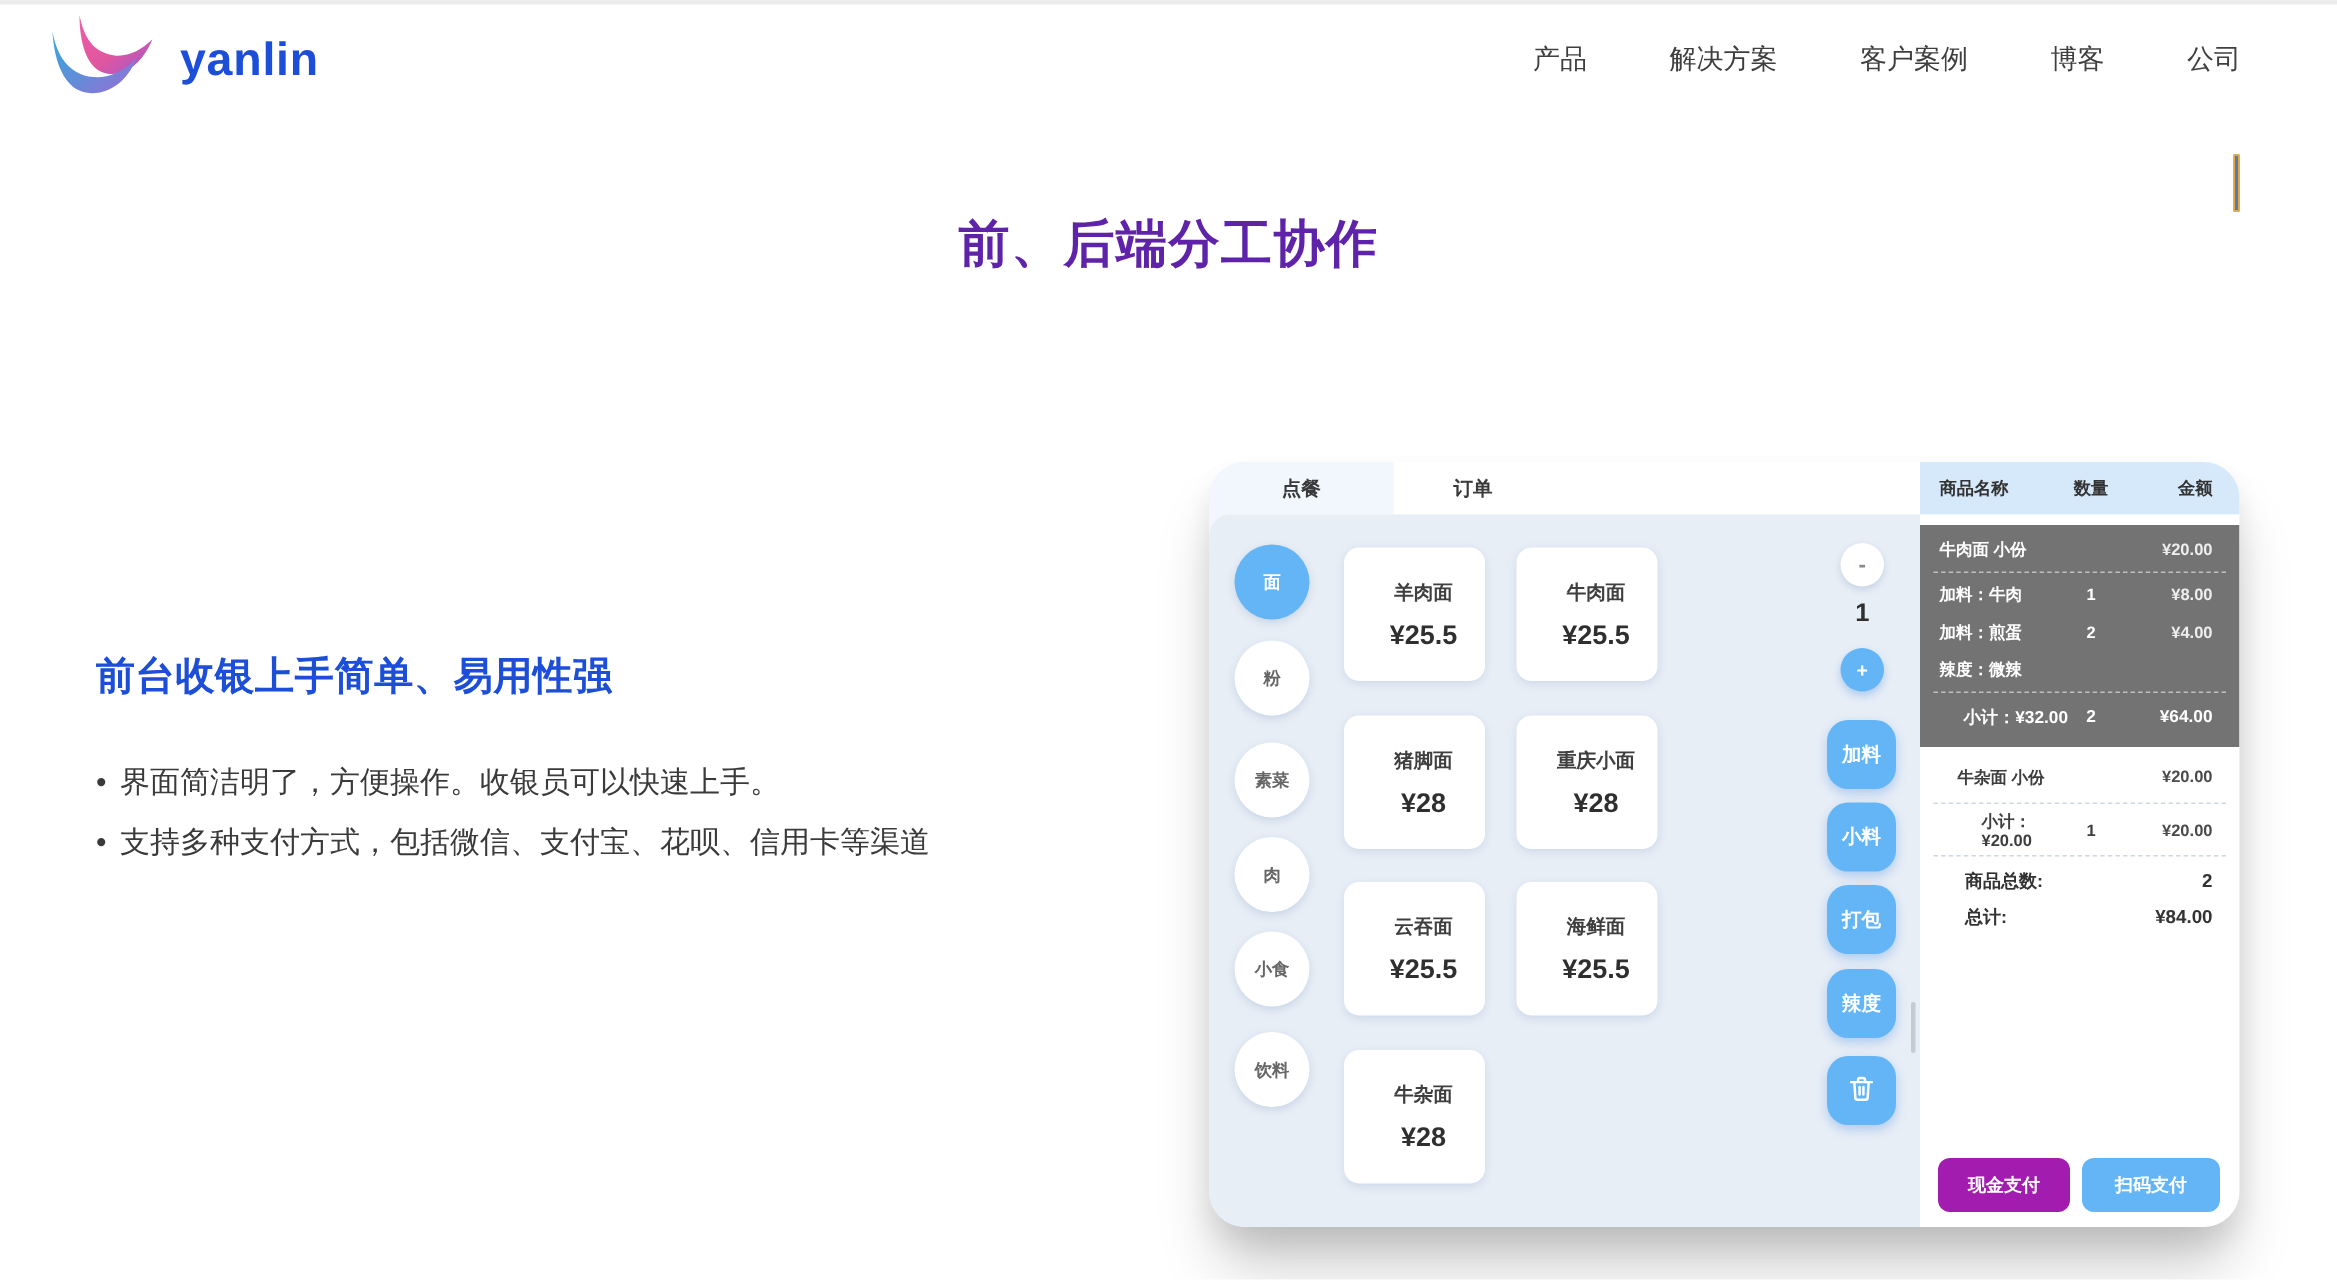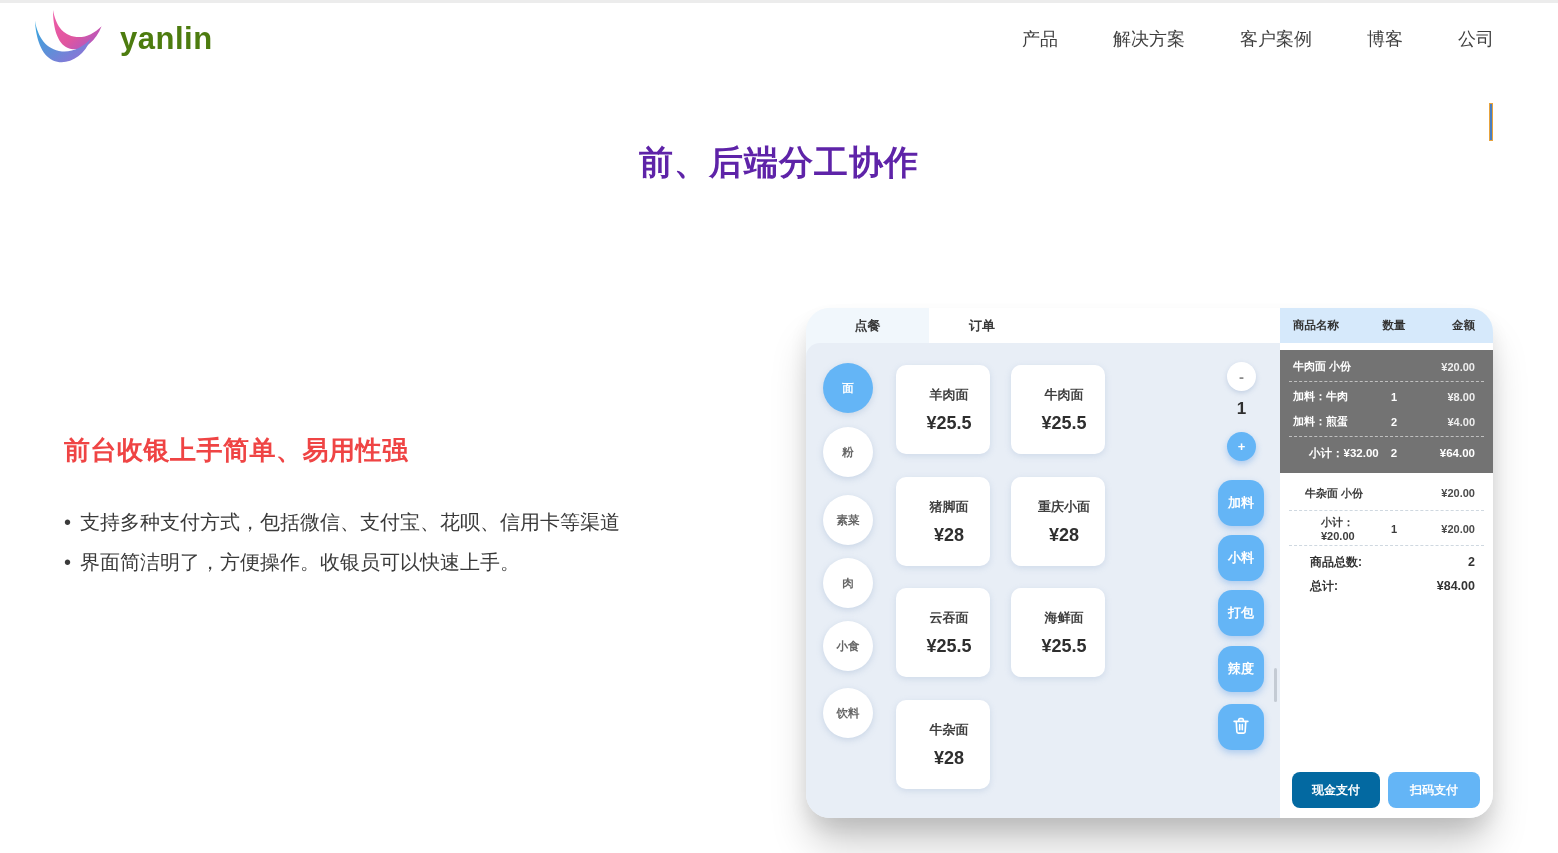--- a/index.html
+++ b/index.html
@@ -5,34 +5,34 @@
   * { margin:0; padding:0; box-sizing:border-box; }
   html,body { width:1558px; height:853px; }
   body {
     position:relative; background:#ffffff; overflow:hidden;
     font-family:"Liberation Sans", sans-serif; color:#3a3a3a;
   }
   .topline { position:absolute; left:0; top:0; width:100%; height:3px; background:#ececec; }
 
   
   .logo { position:absolute; left:26px; top:8px; display:flex; align-items:center; cursor:pointer; }
-  .logo-text { font-size:31px; font-weight:800; color:#4d7c0f; letter-spacing:.5px; margin-left:4px; }
+  .logo-text { font-size:31px; font-weight:800; color:#1d4ed8; letter-spacing:.5px; margin-left:4px; }
   .nav { position:absolute; right:64px; top:27px; display:flex; gap:55px;justify-content:space-between; }
   .nav-item { font-size:18px; color:#3f3f3f; cursor:pointer; white-space:nowrap; }
 
   
   .hero-title {
     position:absolute; left:0; top:140px; width:1558px; text-align:center;
     font-size:34px; font-weight:800; color:#5e23a8; letter-spacing:1px;
   }
 
   
   .feature-heading {
     position:absolute; left:64px; top:433px;
-    font-size:26px; font-weight:800; color:#ef4444; letter-spacing:.5px;
+    font-size:26px; font-weight:800; color:#1d4ed8; letter-spacing:.5px;
   }
   .feature-bullets { position:absolute; left:64px; top:502px; width:655px; font-size:20px; line-height:40px; color:#3a3a3a; }
   .bullet-dot { margin-right:9px; }
 
   
   .pos {
     position:absolute; left:806px; top:308px; width:687px; height:510px;
     border-radius:24px; overflow:hidden; background:#f1f7fc;
     box-shadow:0 30px 40px -6px rgba(0,0,0,.22), 0 10px 18px rgba(0,0,0,.08);
   }
@@ -90,21 +90,21 @@
   .rwhite .rrow { height:26px; font-size:11px; font-weight:700;margin-left:12px; }
   .rwhite .amt { color:#4a4a4a; }
   .dash-g { border-top:1px dashed #cfd8e0; margin:4px 9px; }
   .totals-row { display:flex; justify-content:space-between; align-items:center;
     padding:0 18px 0 30px; height:24px; font-size:12px; font-weight:800; color:#333; }
   .totals-row .tval { font-size:12.5px; }
 
   .pay-row { position:absolute; left:12px; bottom:10px; display:flex; gap:8px; }
   .pay-btn { height:36px; border:none; border-radius:8px; color:#ffffff; font-size:12px; font-weight:700;
     font-family:"Liberation Sans", sans-serif; cursor:pointer; }
-  .pay-cash { width:88px; background:#0369a1; }
+  .pay-cash { width:88px; background:#a21caf; }
   .pay-scan { width:92px; background:#64b5f6; }
 
   .artifact { position:absolute; left:1489px; top:103px; width:4px; height:38px;
     background:#4a7fc1; border:1px solid #e8a33d; }
 </style>
 </head>
 <body>
 
 <div class="topline"></div>
 
@@ -135,22 +135,22 @@
   <span class="nav-item">解决方案</span>
   <span class="nav-item">客户案例</span>
   <span class="nav-item">博客</span>
   <span class="nav-item">公司</span>
 </div>
 
 <div class="hero-title">前、后端分工协作</div>
 
 <div class="feature-heading">前台收银上手简单、易用性强</div>
 <div class="feature-bullets">
+  <div><span class="bullet-dot">•</span><span>界面简洁明了，方便操作。收银员可以快速上手。</span></div>
   <div><span class="bullet-dot">•</span><span>支持多种支付方式，包括微信、支付宝、花呗、信用卡等渠道</span></div>
-  <div><span class="bullet-dot">•</span><span>界面简洁明了，方便操作。收银员可以快速上手。</span></div>
 </div>
 
 <div class="pos">
   <div class="tabbar">
     <div class="tab-order">点餐</div>
     <div class="tab-strip-white">
       <div class="tab-list">订单</div>
     </div>
   </div>
 
@@ -228,20 +228,25 @@
       <div class="rrow rgrid">
         <span>加料：牛肉</span>
         <span class="qty">1</span>
         <span class="amt">¥8.00</span>
       </div>
       <div class="rrow rgrid">
         <span>加料：煎蛋</span>
         <span class="qty">2</span>
         <span class="amt">¥4.00</span>
       </div>
+      <div class="rrow rgrid">
+        <span>辣度：微辣</span>
+        <span class="qty"></span>
+        <span class="amt"></span>
+      </div>
       <div class="dash-w"></div>
       <div class="sub rgrid">
         <span class="sub-label">小计：¥32.00</span>
         <span class="qty">2</span>
         <span class="amt">¥64.00</span>
       </div>
     </div>
 
     <div class="rwhite">
       <div class="rrow rgrid" style="margin-top:7px">

